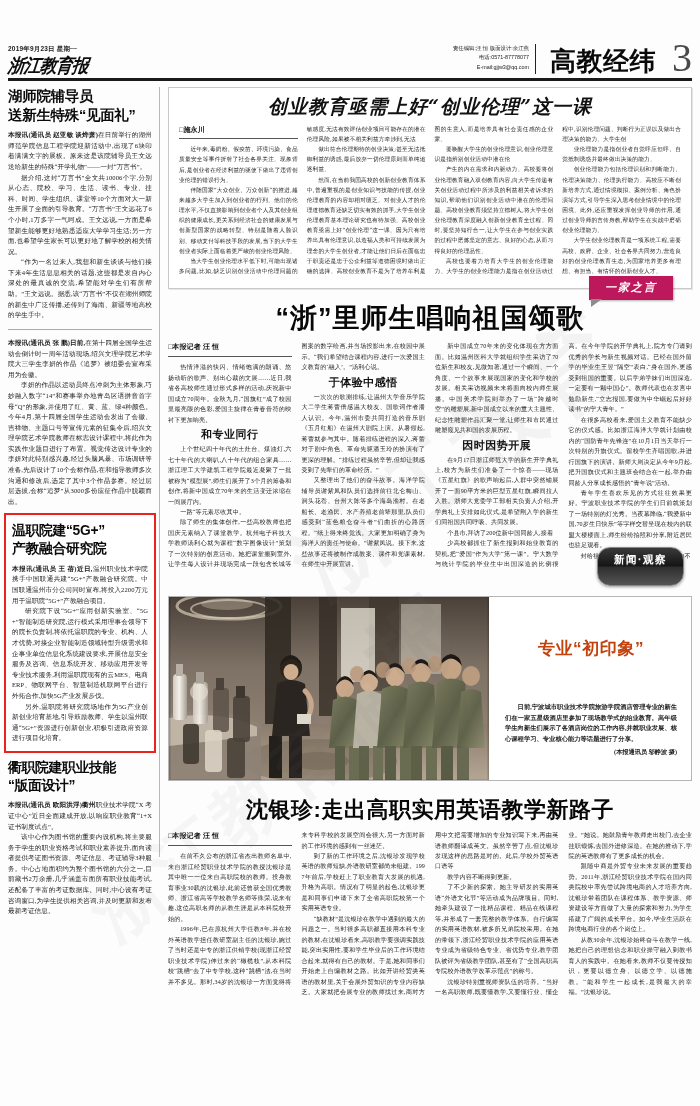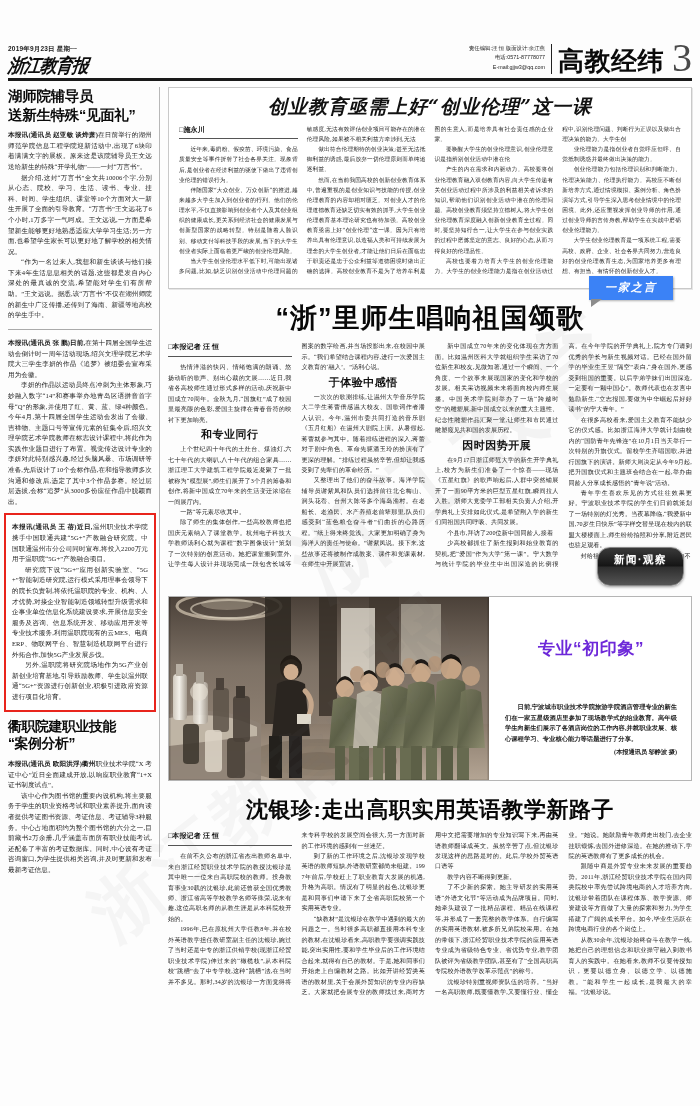--- a/index.html
+++ b/index.html
@@ -34,21 +34,21 @@
   }
   .mast-logo {
     font-family: "DejaVu Serif", serif;
     font-size: 17px; font-weight: 700;
     font-style: italic;
     letter-spacing: -1px;
     color: #0d0d0d;
     transform: skewX(-6deg) scaleY(1.1);
     line-height: 1;
   }
-  .mast-right { display: flex; align-items: flex-end; gap: 6px; }
+  .mast-right { display: flex; align-items: flex-end; gap: 14px; }
   .mast-credits {
     text-align: right;
     font-family: "Liberation Sans", sans-serif;
     font-size: 5.4px; line-height: 1.75;
     color: #1a1a1a;
     padding-bottom: 2px;
     padding-right: 6px;
     border-right: 1.6px solid #222;
   }
   .mast-credits div { white-space: nowrap; }
@@ -180,21 +180,21 @@
     word-break: break-all;
   }
   .opiniontext p { text-indent: 2em; margin: 0; }
 
   .badge-yjzy {
     position: absolute;
     right: 18px; bottom: -12px;
     z-index: 5;
   }
   .badge-yjzy .tag {
-    background: #3b82f6;
+    background: #be185d;
     color: #fff;
     font-family: "DejaVu Serif", serif;
     font-size: 11px;
     font-weight: 700;
     font-style: italic;
     letter-spacing: 2px;
     padding: 4px 16px 5px 16px;
     display: inline-block;
     box-shadow: 1px 1px 2px rgba(0,0,0,.3);
   }
@@ -291,21 +291,21 @@
     display: flex;
     flex-direction: column;
     justify-content: flex-start;
   }
   .photo-title {
     text-align: center;
     font-family: "Liberation Sans", sans-serif;
     font-size: 17px;
     font-weight: 800;
     letter-spacing: .6px;
-    color: #6d28d9;
+    color: #c2410c;
     margin-top: 14px;
   }
   .photo-desc {
     margin-top: 42px;
     font-size: 6.3px;
     line-height: 1.72;
     text-align: justify;
     color: #1c1c1c;
     text-indent: 2em;
     word-break: break-all;
@@ -405,31 +405,35 @@
       <div class="sep-rule"></div>
 
       <div class="article-block">
         <div class="bodytext">
           <p class="noindent"><span class="byline">本报讯(通讯员  张  鹏)日前,</span><span>在第十四届全国学生运动会倒计时一周年活动现场,绍兴文理学院艺术学院大三学生李妍的作品《追梦》被组委会宣布采用为会徽。</span></p>
           <p>李妍的作品以运动员终点冲刺为主体形象,巧妙融入数字“14”和赛事举办地青岛区语拼音首字母“Q”的形象,并使用了红、黄、蓝、绿4种颜色。今年4月,第十四届全国学生运动会发出了会徽、吉祥物、主题口号等宣传元素的征集令后,绍兴文理学院艺术学院教师在标志设计课程中,将此作为实践作业题目进行了布置。视觉传达设计专业的李妍对此特别感兴趣,经过头脑风暴、市场调研等准备,先后设计了10个会标作品,在和指导教师多次沟通和修改后,选定了其中3个作品参赛。经过层层选拔,会标“追梦”从3000多份应征作品中脱颖而出。</p>
         </div>
       </div>
 
       <div class="redbox">
+        <div class="lead-title small">
+          <div>温职院建“5G+”</div>
+          <div>产教融合研究院</div>
+        </div>
         <div class="bodytext">
           <p class="noindent"><span class="byline">本报讯(通讯员  王  蓓)近日,</span><span>温州职业技术学院携手中国联通共建“5G+”产教融合研究院。中国联通温州市分公司同时宣布,将投入2200万元用于温职院“5G+”产教融合项目。</span></p>
           <p>研究院下设“5G+”应用创新实验室、“5G+”智能制造研究院,运行模式采用理事会领导下的院长负责制,将依托温职院的专业、机构、人才优势,对接企业智能制造领域转型升级需求和企事业单位信息化系统建设要求,开展信息安全服务及咨询、信息系统开发、移动应用开发等专业技术服务,利用温职院现有的云MES、电商ERP、物联网平台、智慧制造机联网平台进行外拓合作,加快5G产业发展步伐。</p>
           <p>另外,温职院将研究院场地作为5G产业创新创业培育基地,引导鼓励教师、学生以温州联通“5G+”资源进行创新创业,积极引进政府资源进行项目化培育。</p>
         </div>
       </div>
 
       <div class="article-block">
         <div class="lead-title small">
           <div>衢职院建职业技能</div>
-          <div>“案例分析”</div>
+          <div>“版面设计”</div>
         </div>
         <div class="bodytext">
           <p class="noindent"><span class="byline">本报讯(通讯员  欧阳洪浮)衢州</span><span>职业技术学院“X 考证中心”近日全面建成开放,以响应职业教育“1+X 证书制度试点”。</span></p>
           <p>该中心作为图书馆的重要内设机构,将主要服务于学生的职业资格考试和职业素养提升,面向读者提供考证图书资源、考证信息、考证辅导3种服务。中心占地面积约为整个图书馆的六分之一,目前藏书2万余册,几乎涵盖市面所有职业技能考试,还配备了丰富的考证数据库。同时,中心设有考证咨询窗口,为学生提供相关咨询,并及时更新和发布最新考证信息。</p>
         </div>
       </div>
     </div>
 
     <div class="col-main">
 

